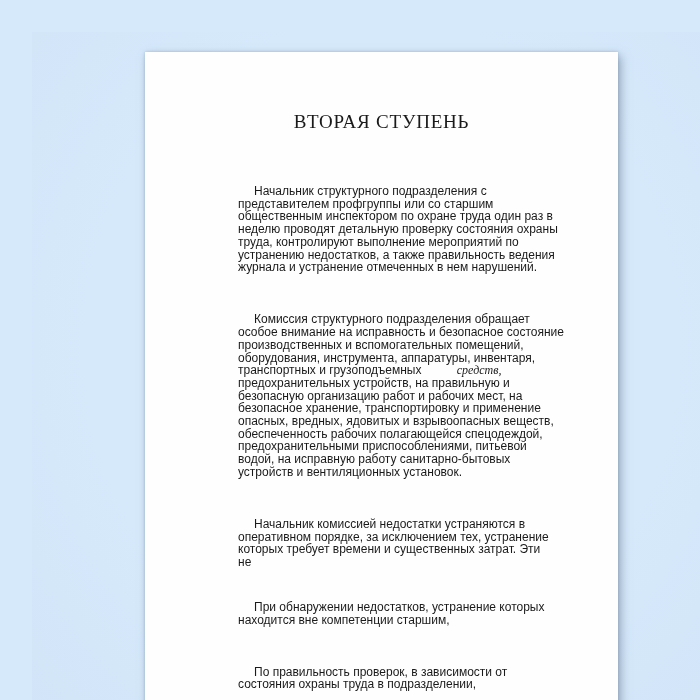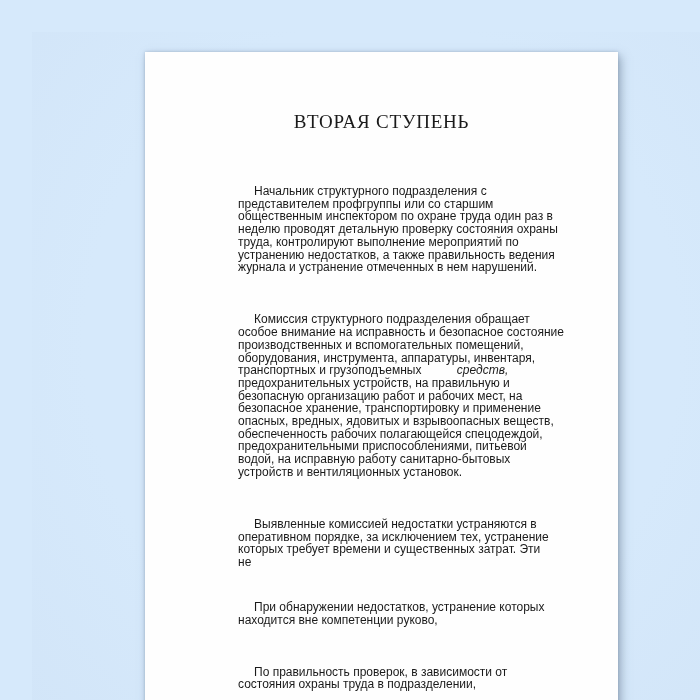--- a/index.html
+++ b/index.html
@@ -52,35 +52,36 @@
     text-align: left;
   }
   .content p {
     margin: 0 0 7.5px 0;
   }
   .content p.joined {
     margin-bottom: 0;
   }
   .italic {
     font-style: italic;
+    font-family: Liberation Serif, serif;
   }
 </style>
 </head>
 <body>
 
 <div class="scene">
   <div class="page">
     <h1 class="doc-title">ВТОРАЯ СТУПЕНЬ</h1>
     <div class="content">
 
       <p><span>Начальник структурного подразделения с представителем профгруппы или со старшим общественным инспектором по охране труда один раз в неделю проводят детальную проверку состояния охраны труда, контролируют выполнение мероприятий по устранению недостатков, а также правильность ведения журнала и устранение отмеченных в нем нарушений.</span></p>
 
       <p><span>Комиссия структурного подразделения обращает особое внимание на исправность и безопасное состояние производственных и вспомогательных помещений, оборудования, инструмента, аппаратуры, инвентаря, транспортных и грузоподъемных </span><span class="italic">средств,</span><span>  предохранительных устройств, на правильную и безопасную организацию работ и рабочих мест, на безопасное хранение, транспортировку и применение опасных, вредных, ядовитых и взрывоопасных веществ, обеспеченность рабочих полагающейся спецодеждой, предохранительными приспособлениями, питьевой водой, на исправную работу санитарно-бытовых устройств и вентиляционных установок.</span></p>
 
-      <p class="joined"><span>Выявленные комиссией недостатки устраняются в оперативном порядке, за исключением тех, устранение которых требует времени и существенных затрат. Эти не</span></p>
-      <p><span>При обнаружении недостатков, устранение которых находится вне компетенции руково,</span></p>
+      <p class="joined"><span>Начальник комиссией недостатки устраняются в оперативном порядке, за исключением тех, устранение которых требует времени и существенных затрат. Эти не</span></p>
+      <p><span>При обнаружении недостатков, устранение которых находится вне компетенции старшим,</span></p>
 
       <p><span>По правильность проверок, в зависимости от состояния охраны труда в подразделении,</span></p>
 
 
     </div>
   </div>
 </div>
 
 </body></html>

